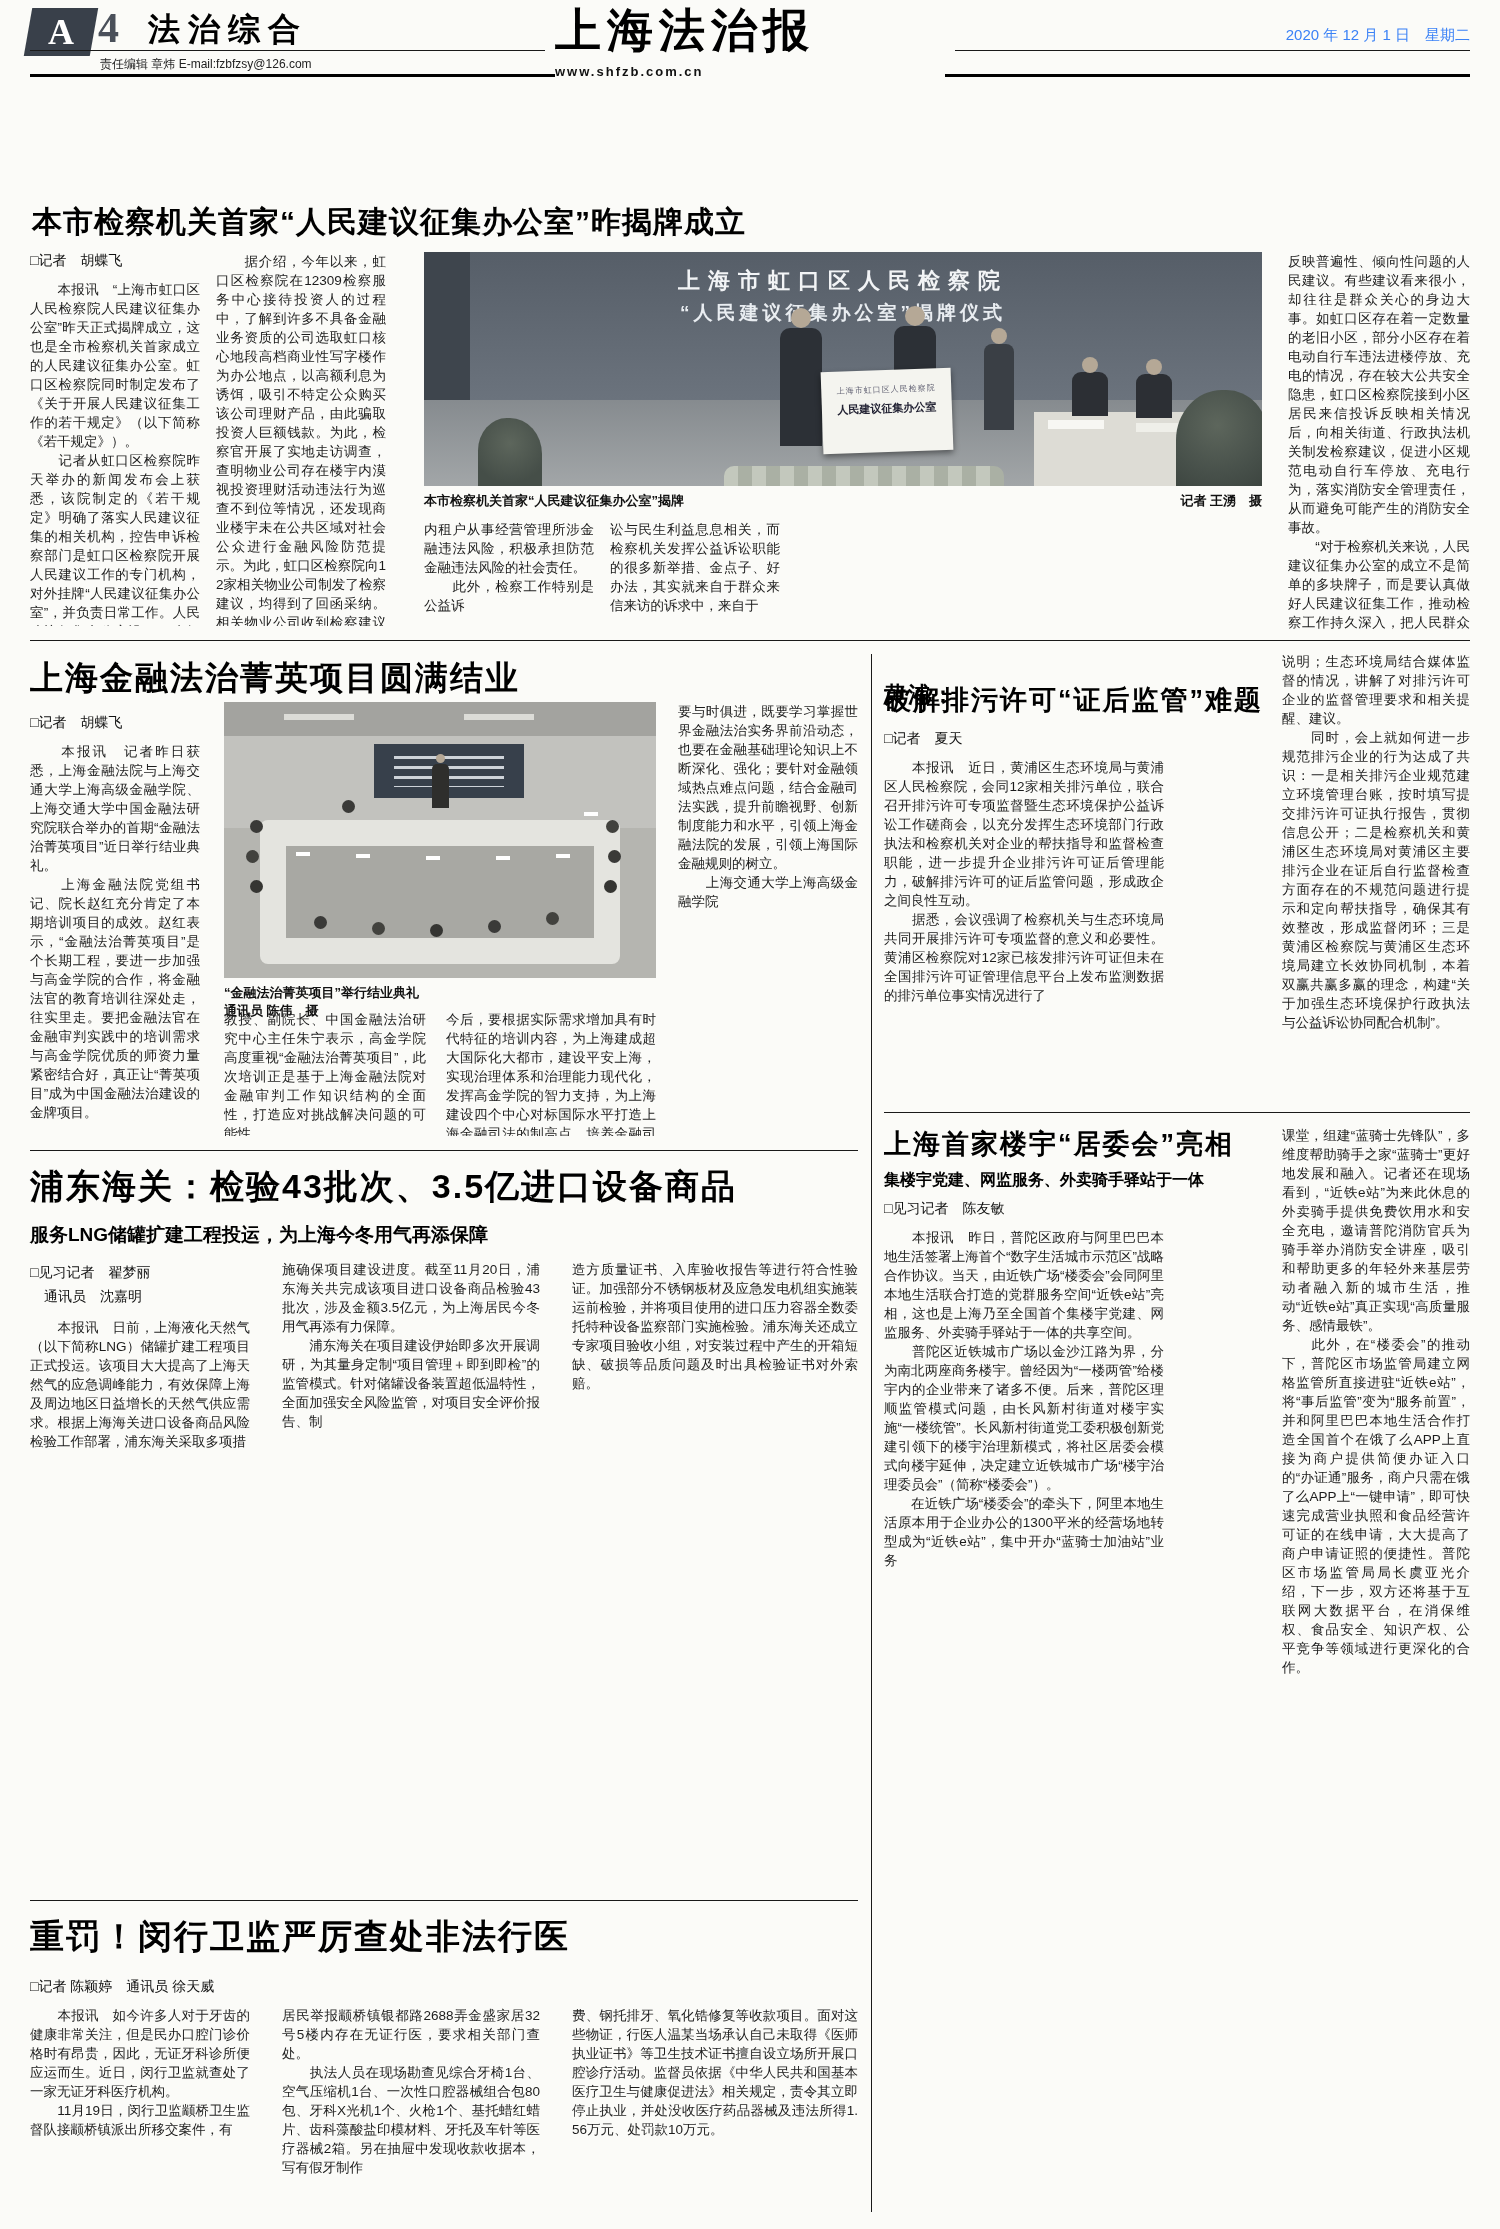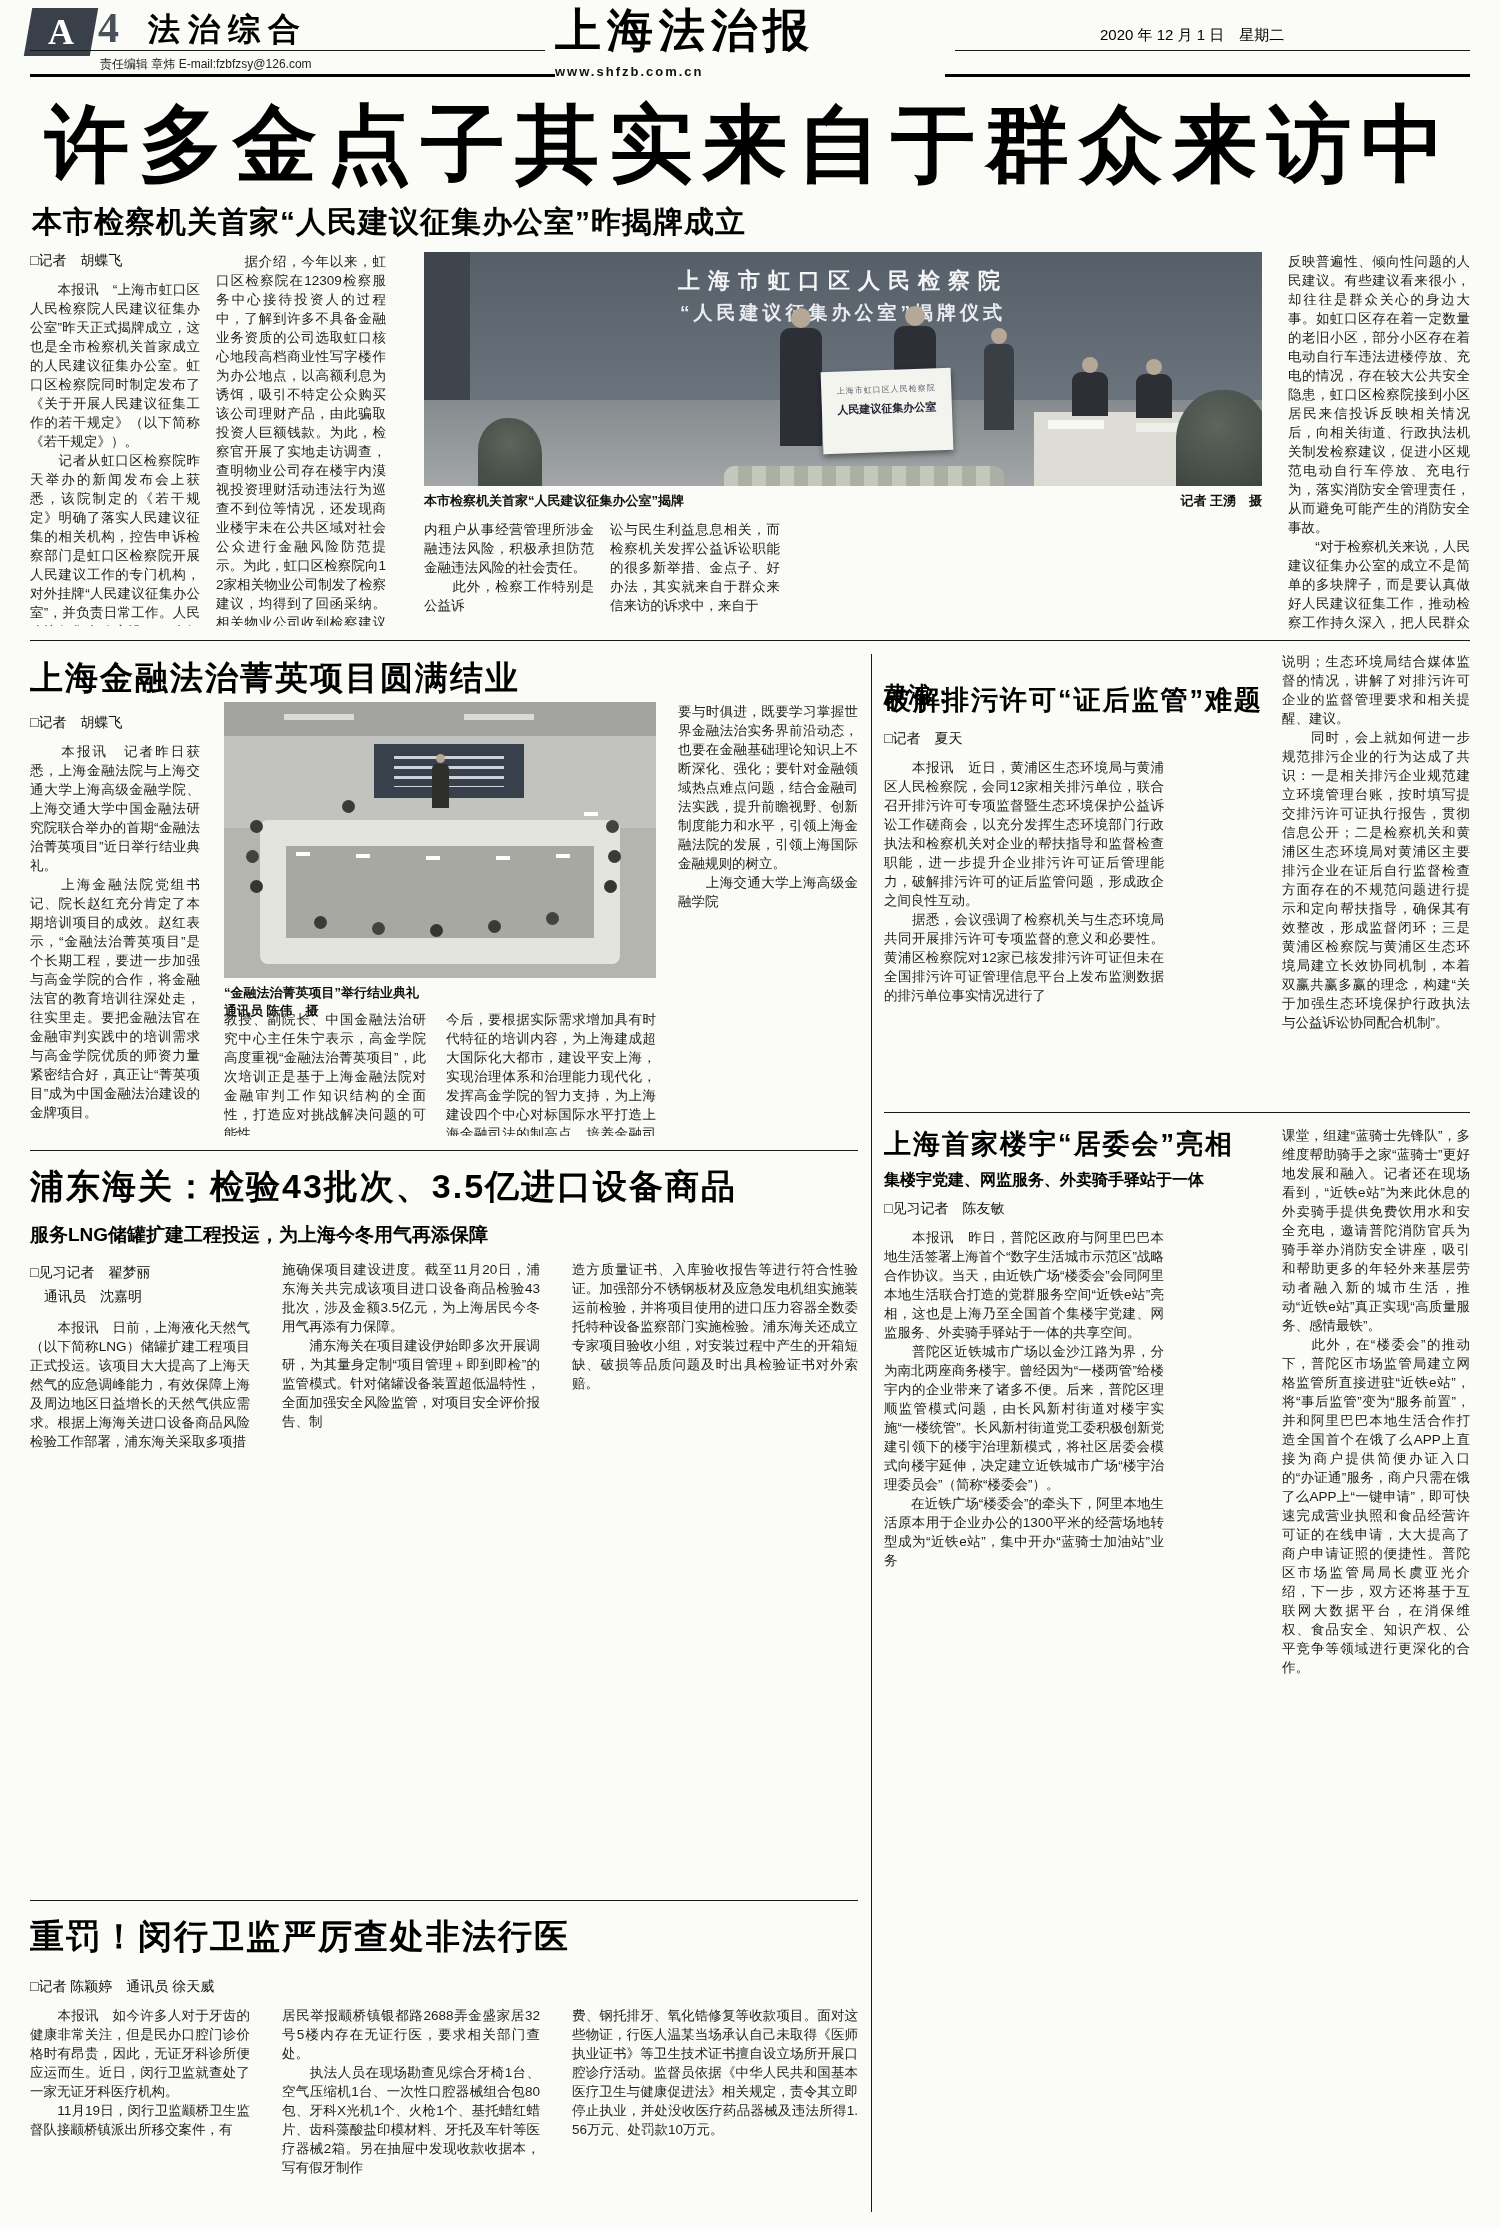--- a/index.html
+++ b/index.html
@@ -22,21 +22,21 @@
   .badge-a{color:#fff;font-size:36px;font-weight:900;transform:skewX(10deg);font-family:"Liberation Serif","DejaVu Serif",serif;}
   .badge-num{left:98px;top:4px;font-size:42px;font-weight:700;color:#4a505a;font-family:"Liberation Serif","DejaVu Serif",serif;}
   .section-name{left:148px;top:8px;font-size:32px;font-weight:900;letter-spacing:8px;color:#000;}
   .editor-line{left:100px;top:56px;font-size:12px;color:#222;}
   .rule-left{left:30px;top:50px;width:515px;height:1px;}
   .rule-right{left:955px;top:50px;width:515px;height:1px;}
   .rule-thick{left:30px;top:74px;width:1440px;height:3px;background:#000;}
   .masthead{left:555px;top:0;width:390px;text-align:left;background:#fbfbf8;z-index:2;padding-bottom:4px;}
   .paper-name{font-family:"Liberation Serif","DejaVu Serif",serif;font-size:46px;font-weight:900;letter-spacing:6px;color:#000;}
   .website{font-size:13px;letter-spacing:2px;color:#111;margin-top:2px;font-weight:700;}
-  .date-line{left:1100px;top:26px;width:370px;font-size:15px;color:#000000;}
+  .date-line{left:1100px;top:26px;width:370px;text-align:right;font-size:15px;color:#3b82f6;}
 
   .main-hl{left:30px;top:88px;width:1440px;font-size:84px;font-weight:900;letter-spacing:10px;
            text-align:center;white-space:nowrap;color:#000;}
   .lead-subhl{left:32px;top:202px;font-size:30px;letter-spacing:1px;}
 
   
   .photo1{left:424px;top:252px;width:838px;height:234px;overflow:hidden;
           background:linear-gradient(180deg,#676d74 0%,#858a8e 62%,#a2a6a8 100%);}
   .p1-backdrop{position:absolute;left:0;top:0;right:0;height:148px;
           background:linear-gradient(180deg,#565e68,#6b737d);}
@@ -103,21 +103,20 @@
   <div class="abs editor-line">责任编辑  章炜   E-mail:fzbfzsy@126.com</div>
   <div class="rule rule-left"></div>
   <div class="rule rule-right"></div>
   <div class="abs masthead">
     <div class="paper-name">上海法治报</div>
     <div class="website">www.shfzb.com.cn</div>
   </div>
   <div class="abs date-line">2020 年 12 月 1 日　星期二</div>
   <div class="rule rule-thick"></div>
 
-  <div class="hl main-hl">许多金点子其实来自于群众来访中</div>
   <div class="subhl lead-subhl">本市检察机关首家“人民建议征集办公室”昨揭牌成立</div>
 
   <div class="byline" style="left:30px;top:252px;">□记者　胡蝶飞</div>
   <div class="col" style="left:30px;top:280px;width:170px;height:346px;">　　本报讯　“上海市虹口区人民检察院人民建议征集办公室”昨天正式揭牌成立，这也是全市检察机关首家成立的人民建议征集办公室。虹口区检察院同时制定发布了《关于开展人民建议征集工作的若干规定》（以下简称《若干规定》）。
 　　记者从虹口区检察院昨天举办的新闻发布会上获悉，该院制定的《若干规定》明确了落实人民建议征集的相关机构，控告申诉检察部门是虹口区检察院开展人民建议工作的专门机构，对外挂牌“人民建议征集办公室”，并负责日常工作。人民建议征集办公室设2～3人组成的工作专班，由控告申诉检察部门负责人和从事信访工作的检察人员组成。</div>
   <div class="col" style="left:216px;top:252px;width:170px;height:374px;">　　据介绍，今年以来，虹口区检察院在12309检察服务中心接待投资人的过程中，了解到许多不具备金融业务资质的公司选取虹口核心地段高档商业性写字楼作为办公地点，以高额利息为诱饵，吸引不特定公众购买该公司理财产品，由此骗取投资人巨额钱款。为此，检察官开展了实地走访调查，查明物业公司存在楼宇内漠视投资理财活动违法行为巡查不到位等情况，还发现商业楼宇未在公共区域对社会公众进行金融风险防范提示。为此，虹口区检察院向12家相关物业公司制发了检察建议，均得到了回函采纳。相关物业公司收到检察建议后立即进行了整改，在楼宇公共区域设置宣传条幅，放置和发放宣传册以及播放宣传视频，推送风险提示信息。同时加强日常巡查和员工培训，做到及时、正确识别楼宇</div>
 
   <div class="abs photo1">
     <div class="p1-backdrop">
       <div class="p1-banner1">上海市虹口区人民检察院</div>

